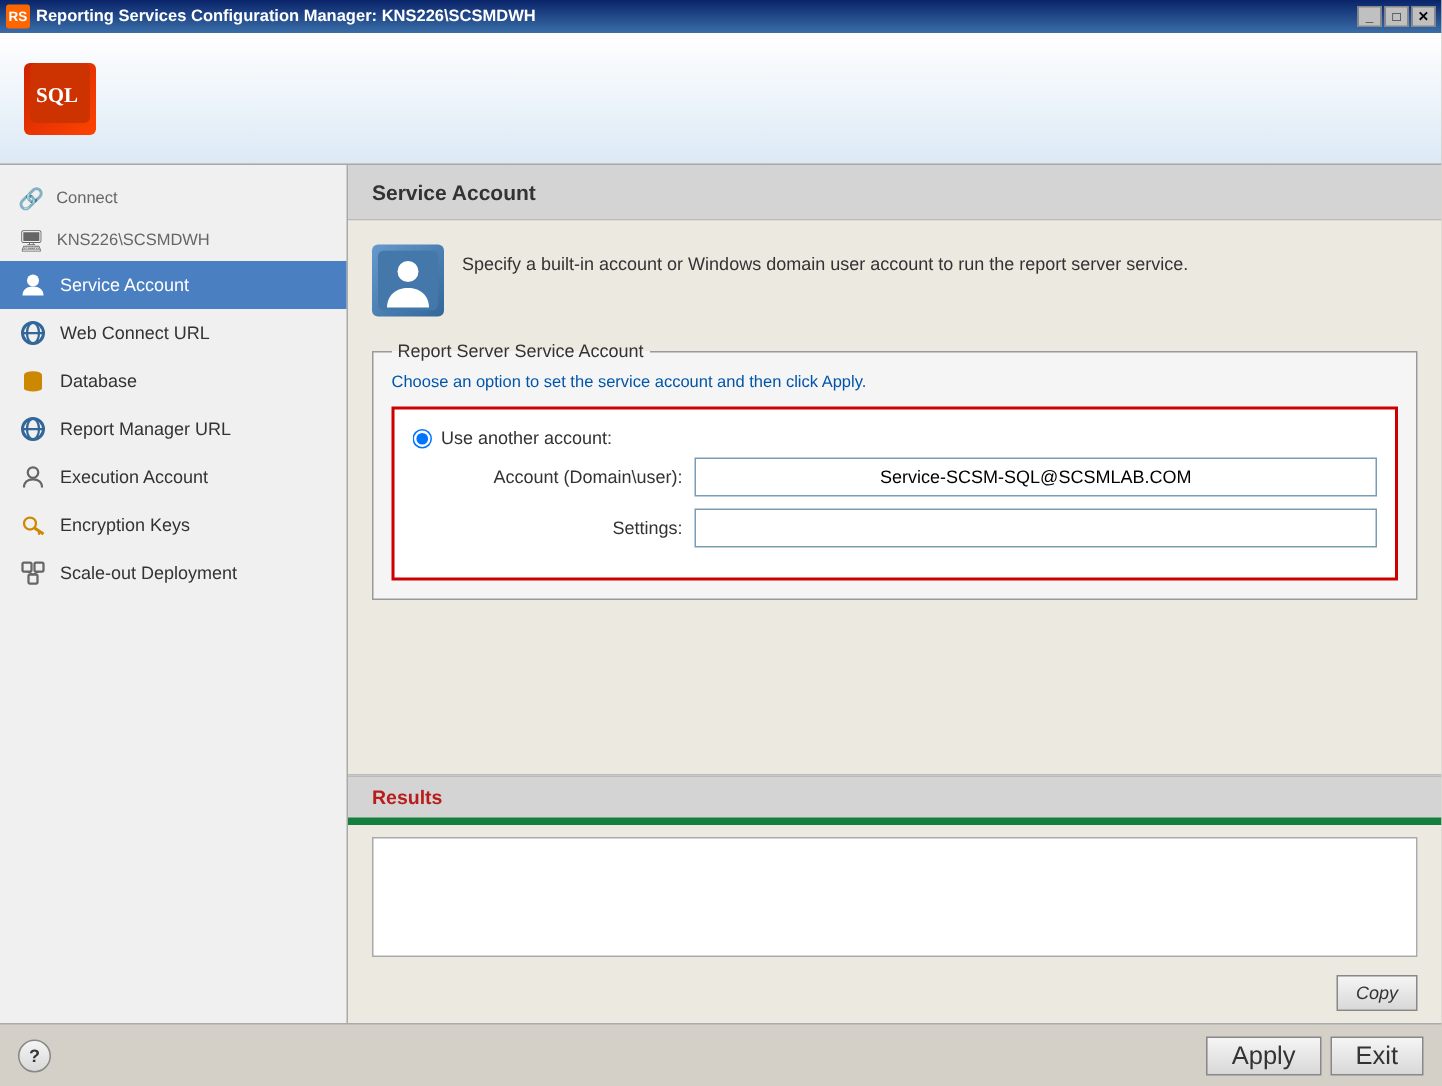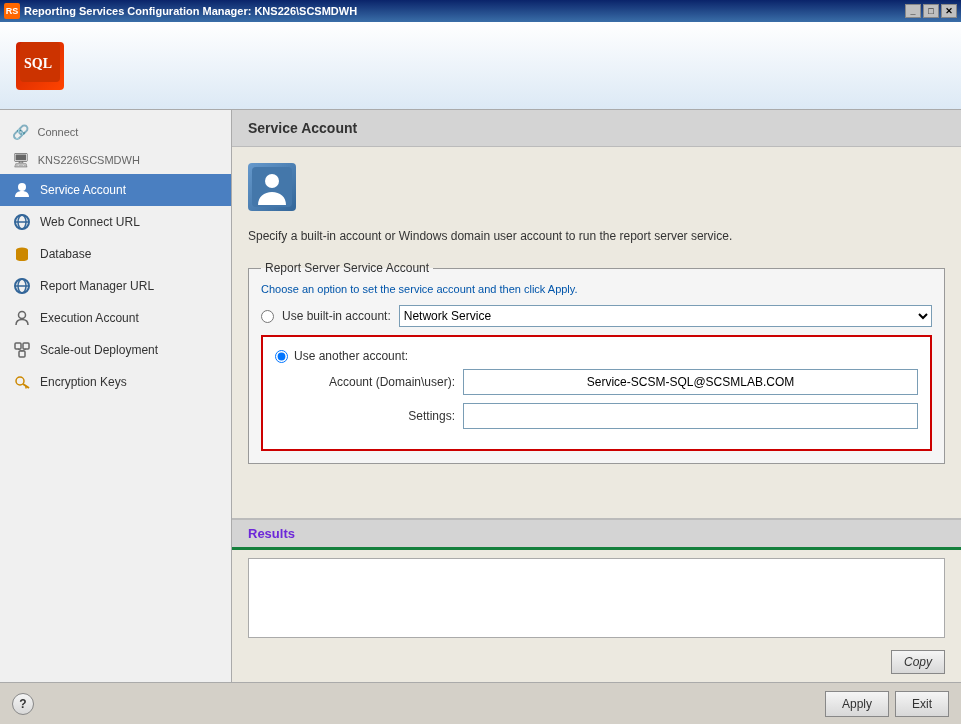--- a/index.html
+++ b/index.html
@@ -105,21 +105,20 @@
       flex: 1;
       padding: 16px;
       background: #ece9e0;
     }
 
     .info-row {
       display: flex;
       align-items: flex-start;
       gap: 12px;
       margin-bottom: 16px;
-      flex-direction: column;
     }
     .info-icon {
       width: 48px; height: 48px; flex-shrink: 0;
       background: linear-gradient(135deg, #6699cc, #336699);
       border-radius: 4px;
       display: flex; align-items: center; justify-content: center;
       font-size: 24px; color: white;
     }
     .info-text {
       font-size: 12px; color: #333; line-height: 1.5;
@@ -166,22 +165,22 @@
     #results {
       margin-top: 0;
       background: #ece9e0;
       border-top: 1px solid #bbb;
     }
     .results-header {
       background: #d4d4d4;
       padding: 6px 16px;
       font-size: 13px;
       font-weight: bold;
-      color: #6d28d9;
-      border-bottom: 3px solid #15803d;
+      color: #b91c1c;
+      border-bottom: 5px solid #15803d;
       border-top: 1px solid #bbb;
     }
     .results-body {
       height: 80px;
       background: white;
       border: 1px solid #aaa;
       margin: 8px 16px;
       padding: 4px;
     }
     .results-footer {
@@ -201,21 +200,21 @@
     }
     .bottom-left { display: flex; align-items: center; }
     .bottom-right { display: flex; gap: 6px; }
 
     
     .btn {
       height: 26px;
       padding: 0 16px;
       border: 1px solid #888;
       background: linear-gradient(to bottom, #f5f5f5, #d8d8d8);
-      font-size: 12px;
+      font-size: 17px;
       cursor: pointer;
       color: #333;
     }
     .btn-small {
       height: 24px;
       padding: 0 12px;
       border: 1px solid #888;
       background: linear-gradient(to bottom, #f5f5f5, #d8d8d8);
       font-size: 12px;
       cursor: pointer;
@@ -336,39 +335,39 @@
             <circle cx="9" cy="6" r="3.5" fill="none" stroke="#666" stroke-width="1.5"></circle>
             <path d="M3 16c0-3.5 2.5-5.5 6-5.5s6 2 6 5.5" fill="none" stroke="#666" stroke-width="1.5"></path>
           </svg>
       </span>
       <span>Execution Account</span>
     </div>
 
     <div class="sidebar-item">
       <span class="item-icon">
         <svg width="18" height="18" viewBox="0 0 18 18">
+            <circle cx="7" cy="8" r="4" fill="none" stroke="#cc8800" stroke-width="1.5"></circle>
+            <line x1="10" y1="11" x2="16" y2="15" stroke="#cc8800" stroke-width="2"></line>
+            <line x1="13" y1="13" x2="13" y2="15.5" stroke="#cc8800" stroke-width="1.5"></line>
+          </svg>
+      </span>
+      <span>Encryption Keys</span>
+    </div>
+
+    <div class="sidebar-item">
+      <span class="item-icon">
+        <svg width="18" height="18" viewBox="0 0 18 18">
             <rect x="2" y="2" width="6" height="6" rx="1" fill="none" stroke="#666" stroke-width="1.5"></rect>
             <rect x="10" y="2" width="6" height="6" rx="1" fill="none" stroke="#666" stroke-width="1.5"></rect>
             <rect x="6" y="10" width="6" height="6" rx="1" fill="none" stroke="#666" stroke-width="1.5"></rect>
             <line x1="5" y1="8" x2="9" y2="10" stroke="#666" stroke-width="1"></line>
             <line x1="13" y1="8" x2="9" y2="10" stroke="#666" stroke-width="1"></line>
           </svg>
       </span>
       <span>Scale-out Deployment</span>
-    </div>
-
-    <div class="sidebar-item">
-      <span class="item-icon">
-        <svg width="18" height="18" viewBox="0 0 18 18">
-            <circle cx="7" cy="8" r="4" fill="none" stroke="#cc8800" stroke-width="1.5"></circle>
-            <line x1="10" y1="11" x2="16" y2="15" stroke="#cc8800" stroke-width="2"></line>
-            <line x1="13" y1="13" x2="13" y2="15.5" stroke="#cc8800" stroke-width="1.5"></line>
-          </svg>
-      </span>
-      <span>Encryption Keys</span>
     </div>
   </div>
 
   <div id="content">
     <div class="content-header">
       <span>Service Account</span>
     </div>
 
     <div class="content-body">
 
@@ -382,29 +381,20 @@
         </div>
         <div class="info-text">
           <span>Specify a built-in account or Windows domain user account to run the report server service.</span>
         </div>
       </div>
 
       <fieldset>
         <legend>Report Server Service Account</legend>
         <div style="color:#0055aa;font-size:11px;margin-bottom:10px;">Choose an option to set the service account and then click Apply.</div>
 
-        <div class="use-builtin-row">
-          <input type="radio" name="account-type" id="radio-builtin" style="">
-          <label for="radio-builtin" class="radio-label">Use built-in account:</label>
-          <select class="field-select" style="width:280px;">
-            <option>Network Service</option>
-            <option>Local System</option>
-            <option>Local Service</option>
-          </select>
-        </div>
 
         <div class="group-box-inner">
           <div class="radio-row">
             <input type="radio" name="account-type" id="radio-another" checked="" style="">
             <label for="radio-another" class="radio-label">Use another account:</label>
           </div>
 
           <div class="field-row">
             <span class="field-label">Account (Domain\user):</span>
             <input type="text" class="field-input" value="Service-SCSM-SQL@SCSMLAB.COM" style="width: 380px;">

